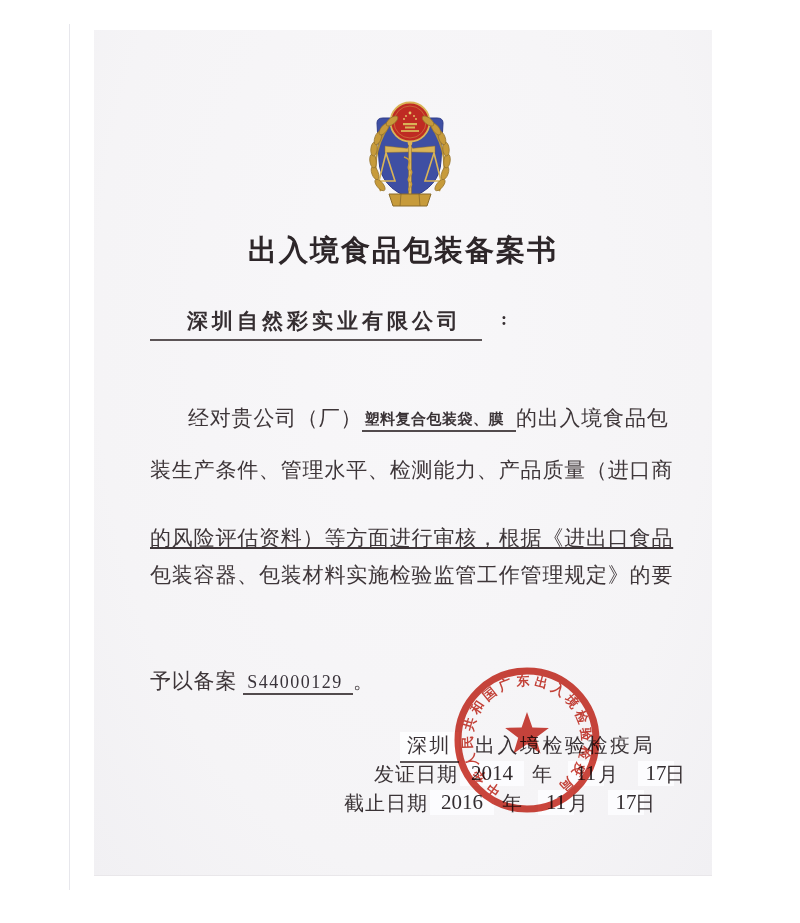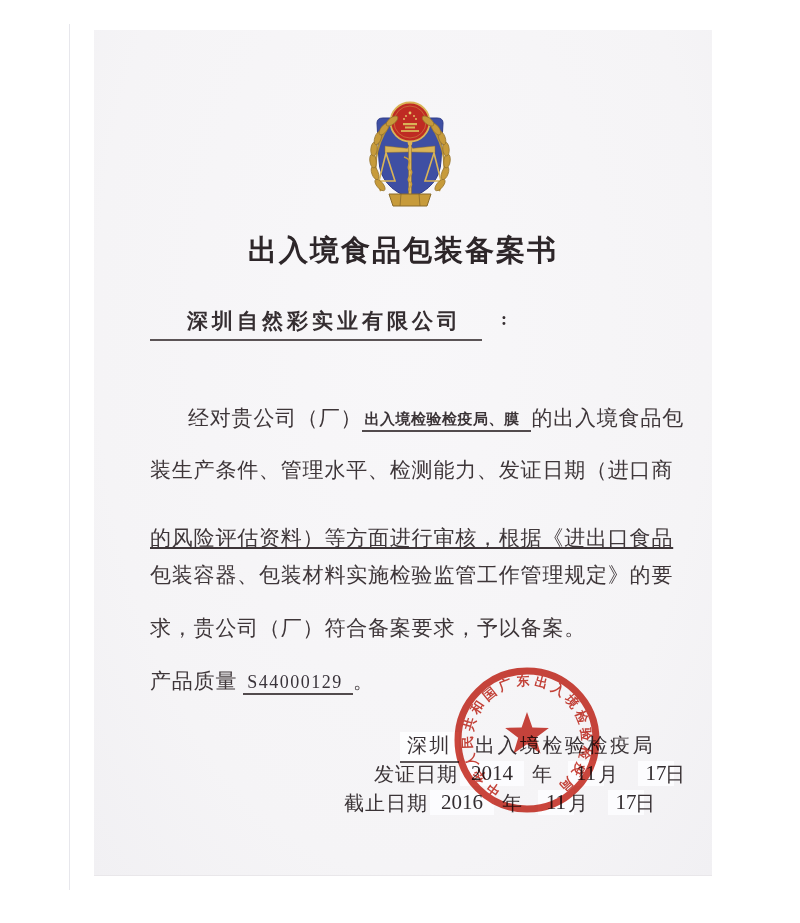--- a/index.html
+++ b/index.html
@@ -113,28 +113,27 @@
       </g>
     </svg>
 
     <div class="t doc-title">出入境食品包装备案书</div>
 
     <div class="t company">深圳自然彩实业有限公司</div>
     <div class="company-underline"></div>
     <div class="t colon">:</div>
 
     <div class="t bl bl1">
-      <span class="indent"></span><span>经对贵公司（厂）</span><span class="product">出入境检验检疫局、膜</span><span>的出入境食品包</span>
+      <span class="indent"></span><span>经对贵公司（厂）</span><span class="product">塑料复合包装袋、膜</span><span>的出入境食品包</span>
     </div>
-    <div class="t bl bl2">装生产条件、管理水平、检测能力、发证日期（进口商</div>
+    <div class="t bl bl2">装生产条件、管理水平、检测能力、产品质量（进口商</div>
     <div class="t bl bl3">的风险评估资料）等方面进行审核，根据《进出口食品</div>
     <div class="t bl bl4">包装容器、包装材料实施检验监管工作管理规定》的要</div>
-    <div class="t bl bl5">求，贵公司（厂）符合备案要求，予以备案。</div>
     <div class="t bl bl6">
-      <span>产品质量</span> <span class="code">S44000129</span><span>。</span>
+      <span>予以备案</span> <span class="code">S44000129</span><span>。</span>
     </div>
 
     <div class="t issuer">
       <span class="city">深圳</span><span>出入境检验检疫局</span>
     </div>
 
     <div class="daterow dr1">
       <span class="dlabel">发证日期</span>
       <span class="patch yr">2014</span>
       <span class="unit u-year">年</span>

